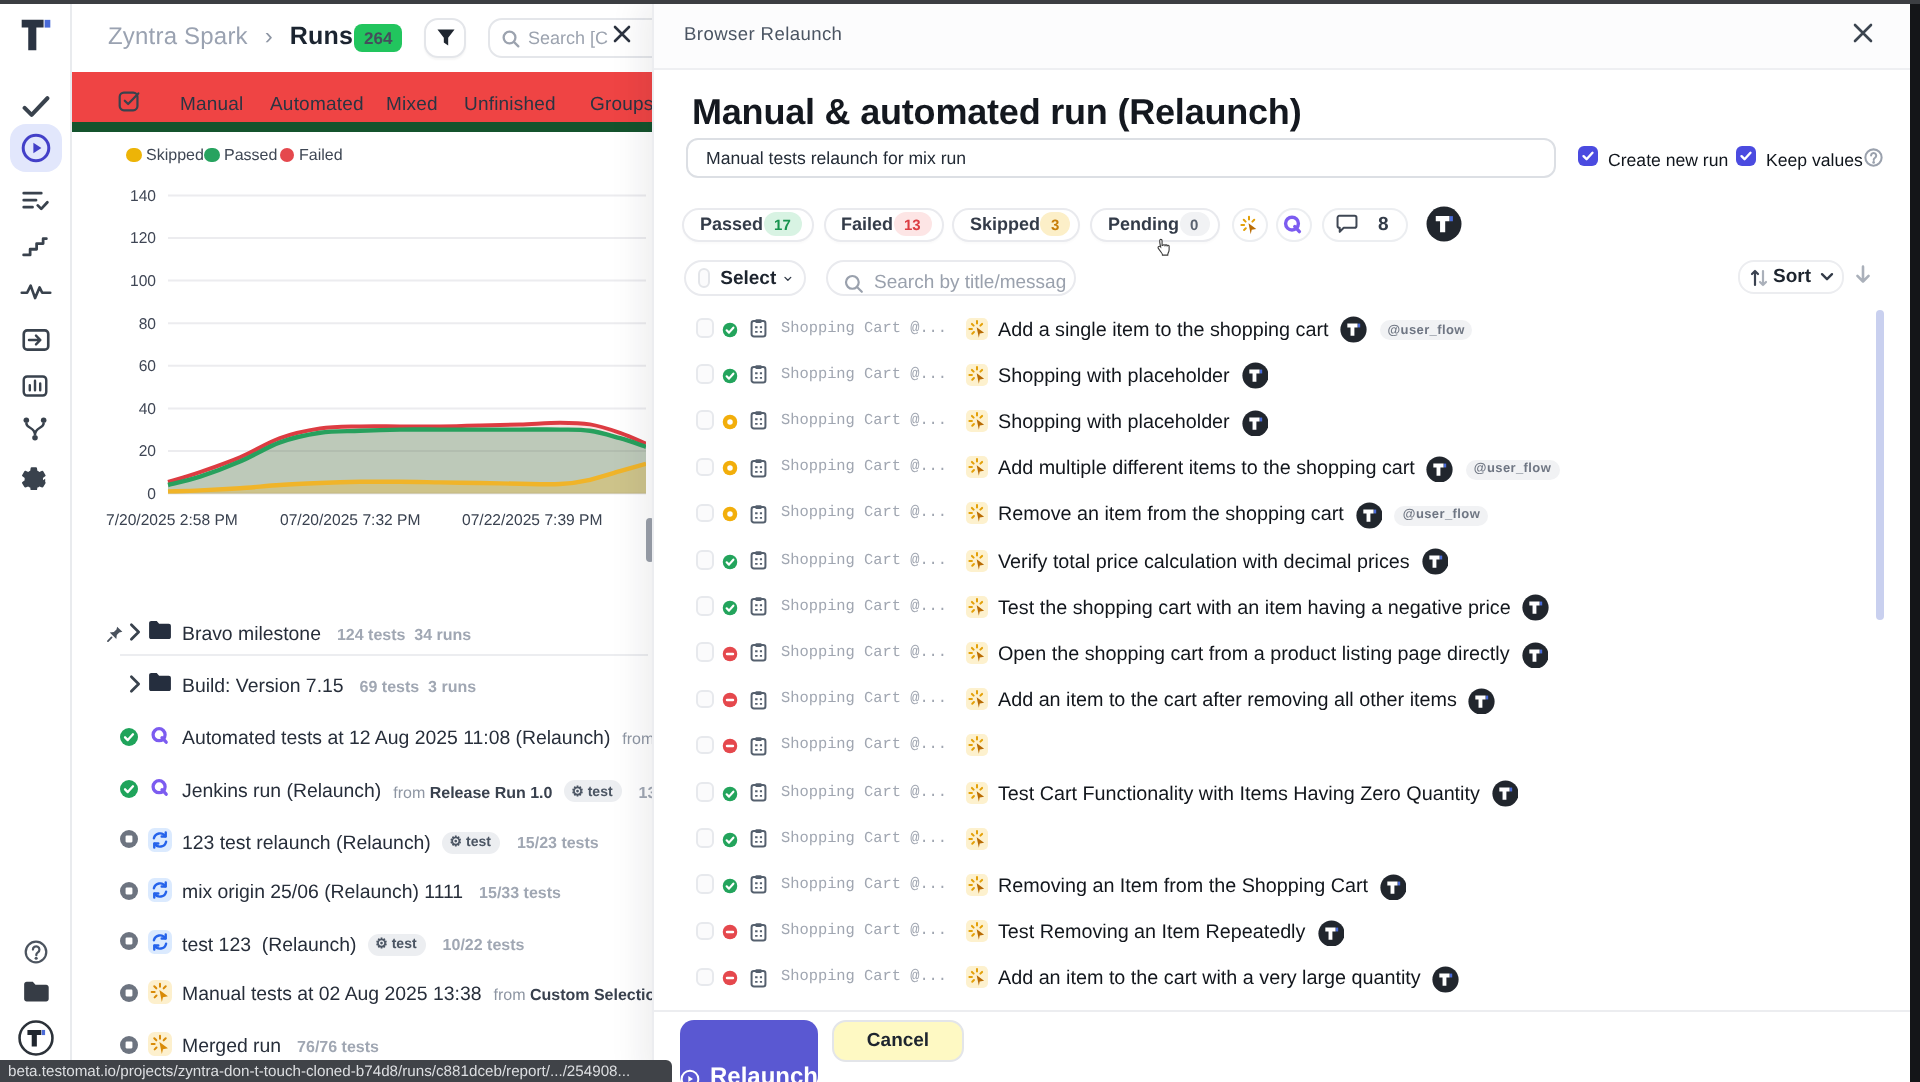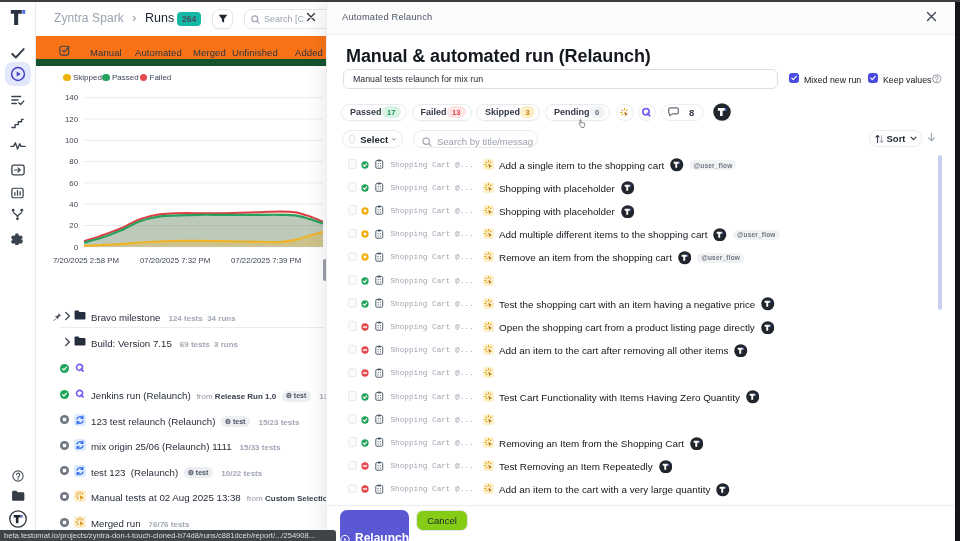--- a/index.html
+++ b/index.html
@@ -4,28 +4,28 @@
 <style>
 *{margin:0;padding:0;box-sizing:border-box}
 html,body{width:960px;height:541px;overflow:hidden;background:#fff;font-family:"Liberation Sans",sans-serif;-webkit-font-smoothing:antialiased}
 .abs{position:absolute}
 #stage{position:relative;width:960px;height:541px;overflow:hidden;background:#fff}
 
 #sidebar{position:absolute;left:0;top:0;width:36px;height:541px;background:#fff;border-right:1px solid #e9ebee;z-index:2}
 #playwrap{position:absolute;left:5px;top:62px;width:26px;height:24px;background:#e2e7fc;border-radius:8px;display:flex;align-items:center;justify-content:center}
 
 #crumb{position:absolute;left:54px;top:11px;font-size:12px;color:#9aa2b1;font-weight:500;letter-spacing:.1px;white-space:nowrap}
-#crumb b{color:#1b2430;font-weight:400;font-size:12.5px}
+#crumb b{color:#1b2430;font-weight:700;font-size:12.5px}
 #crumb .sep{color:#8d95a3;font-weight:400;font-size:12px;padding:0 5px}
-#badge264{position:absolute;left:177px;top:12px;background:#14b8a6;border-radius:4px;color:#454e5c;font-size:8.5px;font-weight:700;padding:2px 5px}
+#badge264{position:absolute;left:177px;top:12px;background:#22c55e;border-radius:4px;color:#454e5c;font-size:8.5px;font-weight:700;padding:2px 5px}
 #filterbtn{position:absolute;left:212px;top:9px;width:21px;height:20px;border:1px solid #e4e6ea;border-radius:7px;display:flex;align-items:center;justify-content:center;background:#fff;box-shadow:0 1px 1px rgba(0,0,0,.04)}
 #searchbox{position:absolute;left:244px;top:9px;width:90px;height:20px;border:1px solid #e4e6ea;border-radius:7px;background:#fff;display:flex;align-items:center;padding-left:6px;color:#9ca3af;font-size:9px}
 #searchx{position:absolute;left:306px;top:12px;width:10px;height:10px}
 
-#tabs{position:absolute;left:36px;top:36px;width:290px;height:30px;border-bottom:7px solid #14532d;font-size:9.5px;color:#2b3442;z-index:1;background:#f97316}
+#tabs{position:absolute;left:36px;top:36px;width:290px;height:30px;border-bottom:5px solid #14532d;font-size:9.5px;color:#2b3442;z-index:1;background:#ef4444}
 .tab{position:absolute;top:11px;letter-spacing:.1px}
 
 .leg{position:absolute;top:73px;font-size:8px;color:#3f4754;display:flex;align-items:center;z-index:1}
 .dot{width:7.5px;height:7.5px;border-radius:50%;margin-right:2.5px}
 
 .runrow{position:absolute;left:36px;width:290px;height:26px;white-space:nowrap}
 .rtitle{position:absolute;left:55px;top:7px;font-size:9.7px;color:#272e3a;white-space:nowrap;font-weight:500}
 .rmeta{color:#a0a7b3;font-size:8px;font-weight:700;margin-left:8px}
 .rfrom{color:#8e96a3;font-size:8px;font-weight:400}
 .rfrom b{color:#39414e;font-size:8px;font-weight:700}
@@ -55,21 +55,21 @@
 .mst{position:absolute;left:34px;top:7.5px}
 .mclip{position:absolute;left:48px;top:6px}
 .mmono{position:absolute;left:63.5px;top:7.5px;font-family:"Liberation Mono",monospace;font-size:7.7px;color:#a0a6b1;white-space:nowrap}
 .mspark{position:absolute;left:156px;top:5.5px}
 .mtext{position:absolute;left:172px;top:5px;font-size:9.9px;font-weight:500;color:#12161c;white-space:nowrap;display:flex;align-items:center;height:14px}
 .tbadge{display:inline-block;width:13.5px;height:13.5px;margin-left:6px;flex:0 0 auto}
 .upill{display:inline-block;background:#f1f2f4;border-radius:6px;color:#6f7683;font-size:6.5px;font-weight:700;padding:1.5px 4px;margin-left:6px;letter-spacing:.2px}
 
 #mfootline{position:absolute;left:0;top:505px;width:634px;height:1px;background:#ecedf0}
 #relbtn{position:absolute;left:13px;top:510px;width:69px;height:35px;background:#5a58d2;border-radius:7px;color:#fff;font-size:12px;font-weight:600;display:flex;align-items:flex-end;justify-content:center;gap:5px}
-#cancelbtn{position:absolute;left:89px;top:510px;width:52px;height:21px;background:#84cc16;border:1px solid #e3e5e9;border-radius:7px;color:#1e252f;font-size:9.5px;font-weight:400;display:flex;align-items:center;justify-content:center}
+#cancelbtn{position:absolute;left:89px;top:510px;width:66px;height:21px;background:#fef9c3;border:1px solid #e3e5e9;border-radius:7px;color:#1e252f;font-size:9.5px;font-weight:700;display:flex;align-items:center;justify-content:center}
 #mscroll{position:absolute;left:611px;top:155px;width:4px;height:155px;background:#c9d0ef;border-radius:2px}
 #rightedge{position:absolute;left:955px;top:0;width:5px;height:541px;background:#141518;z-index:9}
 #topline{position:absolute;left:0;top:0;width:960px;height:1.5px;background:#3c3e42;z-index:9}
 </style>
 </head>
 <body>
 <div id="stage">
 
 <div id="sidebar">
   <svg class="abs" style="left:10px;top:9px" width="16" height="17" viewBox="0 0 19 20">
@@ -142,23 +142,23 @@
       <path d="M1.5 1.5l7 7M8.5 1.5l-7 7" stroke="#2c3340" stroke-width="1.3" stroke-linecap="round"></path>
     </svg>
 
 <div id="tabs">
   <svg class="abs" style="left:23px;top:9px" width="11" height="11" viewBox="0 0 13 13">
         <rect x="1" y="1.5" width="10.5" height="10.5" rx="2.5" stroke="#39424d" stroke-width="1.3" fill="none"></rect>
         <path d="M4 6.3l2 2L12 2" stroke="#39424d" stroke-width="1.3" fill="none" stroke-linecap="round" stroke-linejoin="round"></path>
       </svg>
   <span class="tab" style="left:54px">Manual</span>
   <span class="tab" style="left:99px">Automated</span>
-  <span class="tab" style="left:157px">Merged</span>
+  <span class="tab" style="left:157px">Mixed</span>
   <span class="tab" style="left:196px">Unfinished</span>
-  <span class="tab" style="left:259px">Added</span>
+  <span class="tab" style="left:259px">Groups</span>
 </div>
 
 <div class="leg" style="left:63px"><span class="dot" style="background:#edb407"></span>Skipped</div>
 <div class="leg" style="left:102px"><span class="dot" style="background:#27a35f"></span>Passed</div>
 <div class="leg" style="left:139.5px"><span class="dot" style="background:#e5484d"></span>Failed</div>
 
 <svg class="abs" style="left:36px;top:85px;z-index:1" width="287" height="185" viewBox="0 0 287 185">
   <g stroke="#ececef" stroke-width="1">
     <line x1="48" y1="161.8" x2="287" y2="161.8"></line>
     <line x1="48" y1="140.5" x2="287" y2="140.5"></line>
@@ -217,20 +217,21 @@
 </div>
 <div class="runrow" style="top:357px">
   <svg class="abs" style="left:24px;top:6.5px" width="9" height="9" viewBox="0 0 10 10">
         <circle cx="5" cy="5" r="5" fill="#1fa45b"></circle>
         <path d="M2.8 5.2l1.5 1.5 2.9-3.2" stroke="#fff" stroke-width="1.3" fill="none" stroke-linecap="round" stroke-linejoin="round"></path>
       </svg>
   <svg class="abs" style="left:39px;top:5.5px" width="10" height="10" viewBox="0 0 11 11">
         <circle cx="5" cy="4.8" r="3.3" stroke="#7c5cf0" stroke-width="1.8" fill="none"></circle>
         <path d="M6.6 6.4l2.3 2.5" stroke="#7c5cf0" stroke-width="1.8" stroke-linecap="round"></path>
       </svg>
+  <span class="rtitle">Automated tests at 12 Aug 2025 11:08 (Relaunch)<span class="rfrom" style="margin-left:6px">from</span></span>
 </div>
 <div class="runrow" style="top:383px">
   <svg class="abs" style="left:24px;top:6.5px" width="9" height="9" viewBox="0 0 10 10">
         <circle cx="5" cy="5" r="5" fill="#1fa45b"></circle>
         <path d="M2.8 5.2l1.5 1.5 2.9-3.2" stroke="#fff" stroke-width="1.3" fill="none" stroke-linecap="round" stroke-linejoin="round"></path>
       </svg>
   <svg class="abs" style="left:39px;top:5.5px" width="10" height="10" viewBox="0 0 11 11">
         <circle cx="5" cy="4.8" r="3.3" stroke="#7c5cf0" stroke-width="1.8" fill="none"></circle>
         <path d="M6.6 6.4l2.3 2.5" stroke="#7c5cf0" stroke-width="1.8" stroke-linecap="round"></path>
       </svg>
@@ -299,33 +300,33 @@
         <path d="M6.2 5.4l4.6 3.4-2.7.5-.6 2.6z" fill="#d98a06"></path>
       </svg>
   <span class="rtitle">Merged run<span class="rmeta">76/76 tests</span></span>
 </div>
 
 <div id="lscroll"></div>
 <div id="statusbar">beta.testomat.io/projects/zyntra-don-t-touch-cloned-b74d8/runs/c881dceb/report/.../254908...</div>
 
 <div id="modal">
   <div id="mhead">
-        <span class="t">Automated Relaunch</span>
+        <span class="t">Browser Relaunch</span>
       </div>
   <svg class="abs" style="left:599px;top:11px" width="11" height="11" viewBox="0 0 11 11">
         <path d="M1.5 1.5l8 8M9.5 1.5l-8 8" stroke="#3c4550" stroke-width="1.3" stroke-linecap="round"></path>
       </svg>
   <div id="mtitle">Manual &amp; automated run (Relaunch)</div>
   <div id="minput">Manual tests relaunch for mix run</div>
   <div class="ckb" style="left:462px;top:73px">
         <svg width="8" height="8" viewBox="0 0 10 10">
           <path d="M2.2 5.1l1.9 1.9 3.7-4" stroke="#fff" stroke-width="1.5" fill="none" stroke-linecap="round" stroke-linejoin="round"></path>
         </svg>
       </div>
-  <div class="cklabel" style="left:477px;top:75px">Mixed new run</div>
+  <div class="cklabel" style="left:477px;top:75px">Create new run</div>
   <div class="ckb" style="left:541px;top:73px">
         <svg width="8" height="8" viewBox="0 0 10 10">
           <path d="M2.2 5.1l1.9 1.9 3.7-4" stroke="#fff" stroke-width="1.5" fill="none" stroke-linecap="round" stroke-linejoin="round"></path>
         </svg>
       </div>
   <div class="cklabel" style="left:556px;top:75px">Keep values</div>
   <svg class="abs" style="left:605px;top:74px" width="9.5" height="9.5" viewBox="0 0 14 14">
         <circle cx="7" cy="7" r="6" stroke="#9aa1ad" stroke-width="1.5" fill="none"></circle>
         <path d="M5.2 5.6a1.9 1.9 0 112.9 1.6c-.55.37-.9.7-.9 1.3v.4" stroke="#9aa1ad" stroke-width="1.5" fill="none" stroke-linecap="round"></path>
         <circle cx="7.1" cy="10.6" r="1" fill="#9aa1ad"></circle>
@@ -525,20 +526,25 @@
           <path d="M3.3 6h1.6M3.3 9h1.6M6.4 6h1.4M6.4 9h1.4" stroke="#55606e" stroke-width="1.2"></path>
         </svg>
 <span class="mmono">Shopping Cart @...</span>
 <svg class="mspark" width="11" height="11" viewBox="0 0 13 13">
           <rect width="13" height="13" rx="3" fill="#fdf1ce"></rect>
           <g stroke="#e3a008" stroke-width="1.2" stroke-linecap="round">
             <path d="M6.5 1.8v1.5M3.5 3.5l1 1M2 6.5h1.5M3.7 9.3l1-1M9.5 3.5l-1 1"></path>
           </g>
           <path d="M6.3 5.5l4.4 3.2-2.6.5-.5 2.5z" fill="#b96c04"></path>
         </svg>
+<span class="mtext">Verify total price calculation with decimal prices<svg class="tbadge" width="13.5" height="13.5" viewBox="0 0 21 21">
+            <circle cx="10.5" cy="10.5" r="10.2" fill="#21262d"></circle>
+            <path d="M5.7 5.9h8v3h-2.5v6.4h-3V8.9H5.7z" fill="#fff"></path>
+            <rect x="13.9" y="5.9" width="1.8" height="3" fill="#4a6bd8"></rect>
+          </svg></span>
 </div>
   <div class="mrow" style="top:292.2px">
 <span class="mck"></span>
 <svg class="mst" width="8" height="8" viewBox="0 0 11 11">
           <circle cx="5.5" cy="5.5" r="5" fill="#23a45c"></circle>
           <path d="M3.2 5.7l1.6 1.6 3-3.4" stroke="#fff" stroke-width="1.5" fill="none" stroke-linecap="round" stroke-linejoin="round"></path>
         </svg>
 <svg class="mclip" width="8.5" height="10" viewBox="0 0 11 13">
           <rect x="1" y="2" width="9" height="10" rx="1.5" stroke="#55606e" stroke-width="1.3" fill="none"></rect>
           <rect x="3.4" y="0.8" width="4.2" height="2.4" rx="0.8" fill="#55606e"></rect>

